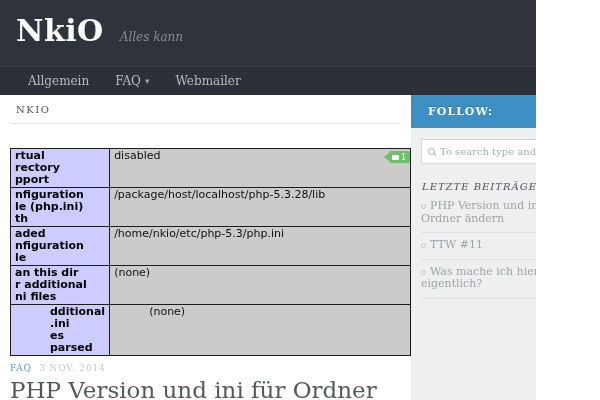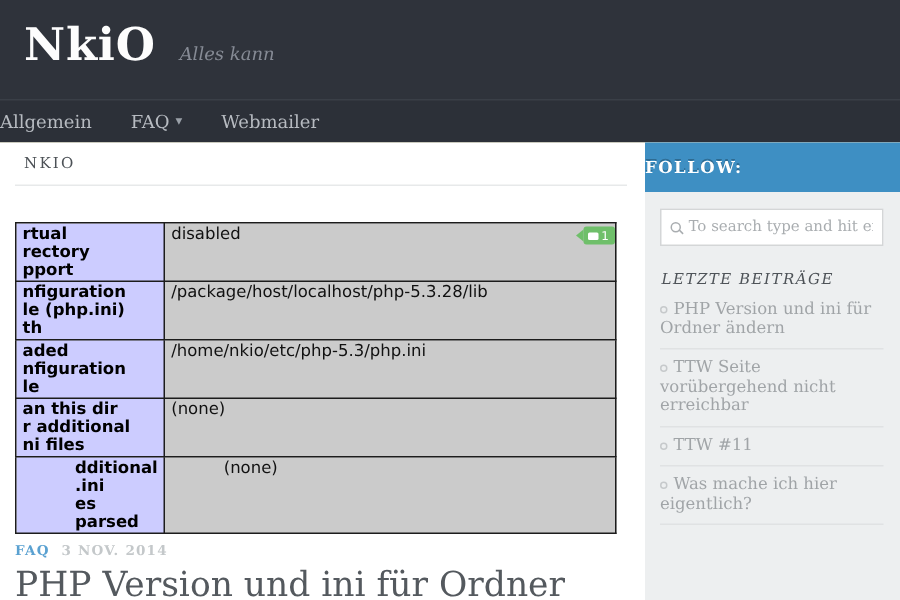--- a/index.html
+++ b/index.html
@@ -1,26 +1,26 @@
 <!DOCTYPE html>
 <html><head>
 <meta charset="utf-8">
 <style>
   * { margin:0; padding:0; box-sizing:border-box; }
   html,body { width:600px; height:400px; overflow:hidden; }
   body { font-family:"DejaVu Serif", serif; background:#fff; }
-  .page { width:600px; height:400px; overflow:hidden; position:relative; background:#fef9c3; }
+  .page { width:536px; height:400px; overflow:hidden; position:relative; background:#1d4ed8; }
 
   
   .site-header { height:66px; background:#2f333b; padding:14px 0 0 16px; }
   .brand-row { display:flex; align-items:baseline; }
   .site-title { color:#fdfdfd; font-size:30px; font-weight:bold; letter-spacing:0.5px; line-height:34px; }
   .site-tagline { color:#868b95; font-size:12px; font-style:italic; margin-left:16px; }
 
-  .navbar { height:29px; background:#2c3038; border-top:1px solid #3a3f47; display:flex; align-items:center; padding-left:0; }
+  .navbar { height:29px; background:#2c3038; border-top:1px solid #3a3f47; display:flex; align-items:center; padding-left:28px; }
   .nav-item { color:#b7bbc1; font-size:12px; margin-right:26px; cursor:pointer; display:flex; align-items:center; }
   .nav-caret { font-size:9px; margin-left:4px; color:#9aa0a8; }
 
   
   .content { display:flex; height:305px; }
   .main-col { width:430px; background:#fff; position:relative; }
   .side-col { width:170px; background:#edeff0; }
 
   
   .breadcrumb { margin:9px 0 0 16px; font-size:10px; letter-spacing:1.5px; color:#4c5156; }
@@ -34,27 +34,27 @@
   tr.r1 td { height:36px; } tr.r2 td { height:38px; } tr.r3 td { height:32px; }
   tr.r4 td { height:34px; } tr.r5 td { height:27px;padding-left:39px; } tr.r6 td { height:13px; }
 
   .comment-badge { position:absolute; top:3px; right:1px; background:#6fbf6a; color:#fff;
     height:12px; padding:0 4px 0 3px; border-radius:2px; display:flex; align-items:center; gap:2px;
     font-family:"DejaVu Sans", sans-serif; font-size:8px; cursor:pointer; }
   .comment-badge::before { content:""; position:absolute; left:-5px; top:2px; border:4px solid transparent; border-right:5px solid #6fbf6a; border-left:none; }
   .bubble-icon { width:7px; height:5px; background:#fff; border-radius:1px; position:relative; display:inline-block; }
   .bubble-icon::after { content:""; position:absolute; left:1px; bottom:-2px; border:2px solid transparent; border-top-color:#fff; border-left-width:1px; }
 
-  .post-meta { margin:7px 0 0 10px; font-size:9px; letter-spacing:0.8px;font-weight:bold; }
+  .post-meta { margin:7px 0 0 10px; font-size:9px; letter-spacing:0.8px; }
   .meta-cat { color:#5aa1d1; cursor:pointer; }
   .meta-date { color:#c4c8ca; margin-left:4px; }
   .post-title { margin:3px 16px 0 10px; font-size:23px; font-weight:normal; color:#54595e; line-height:28px; cursor:pointer; }
 
   
-  .follow-box { height:33px; background:#3e8fc3; display:flex; align-items:center; 
+  .follow-box { height:33px; background:#3e8fc3; display:flex; align-items:center; padding-left:17px;
     color:#fff; font-size:11px; font-weight:bold; letter-spacing:1px; text-shadow:0 -1px 0 rgba(0,0,0,0.25); }
   .side-body { padding:11px 11px 0 10px; }
 
   .search-box { background:#fff; border:1px solid #d4d6d7; height:25px; display:flex; align-items:center; padding:0 6px; }
   .search-glyph { width:7px; height:7px; border:1px solid #a9adb0; border-radius:50%; position:relative; flex:0 0 auto; margin-right:5px; }
   .search-glyph::after { content:""; position:absolute; width:4px; height:1px; background:#a9adb0; transform:rotate(45deg); right:-3px; bottom:-1px; }
   .search-input { border:none; outline:none; background:transparent; flex:1; font-family:"DejaVu Serif", serif; font-size:10px; color:#7d8184; min-width:0; }
   .search-input::placeholder { color:#a9adb0; }
 
   .side-heading { margin:17px 0 2px 1px; font-size:10px; font-weight:normal; letter-spacing:1px; color:#4e5358;font-style:italic; }
@@ -146,21 +146,20 @@
       </div>
       <div class="side-body">
         <div class="search-box">
           <span class="search-glyph"></span>
           <input class="search-input" type="text" placeholder="To search type and hit enter" style="">
         </div>
 
         <h3 class="side-heading">LETZTE BEITRÄGE</h3>
         <ul class="side-list">
           <li class="side-item"><span class="bullet-icon"></span><span>PHP Version und ini für Ordner ändern</span></li>
-          <li class="side-item"><span class="bullet-icon"></span><span>TTW Seite vorübergehend nicht erreichbar</span></li>
           <li class="side-item"><span class="bullet-icon"></span><span>TTW #11</span></li>
           <li class="side-item"><span class="bullet-icon"></span><span>Was mache ich hier eigentlich?</span></li>
         </ul>
 
       </div>
     </aside>
   </div>
 
 </div>
 

